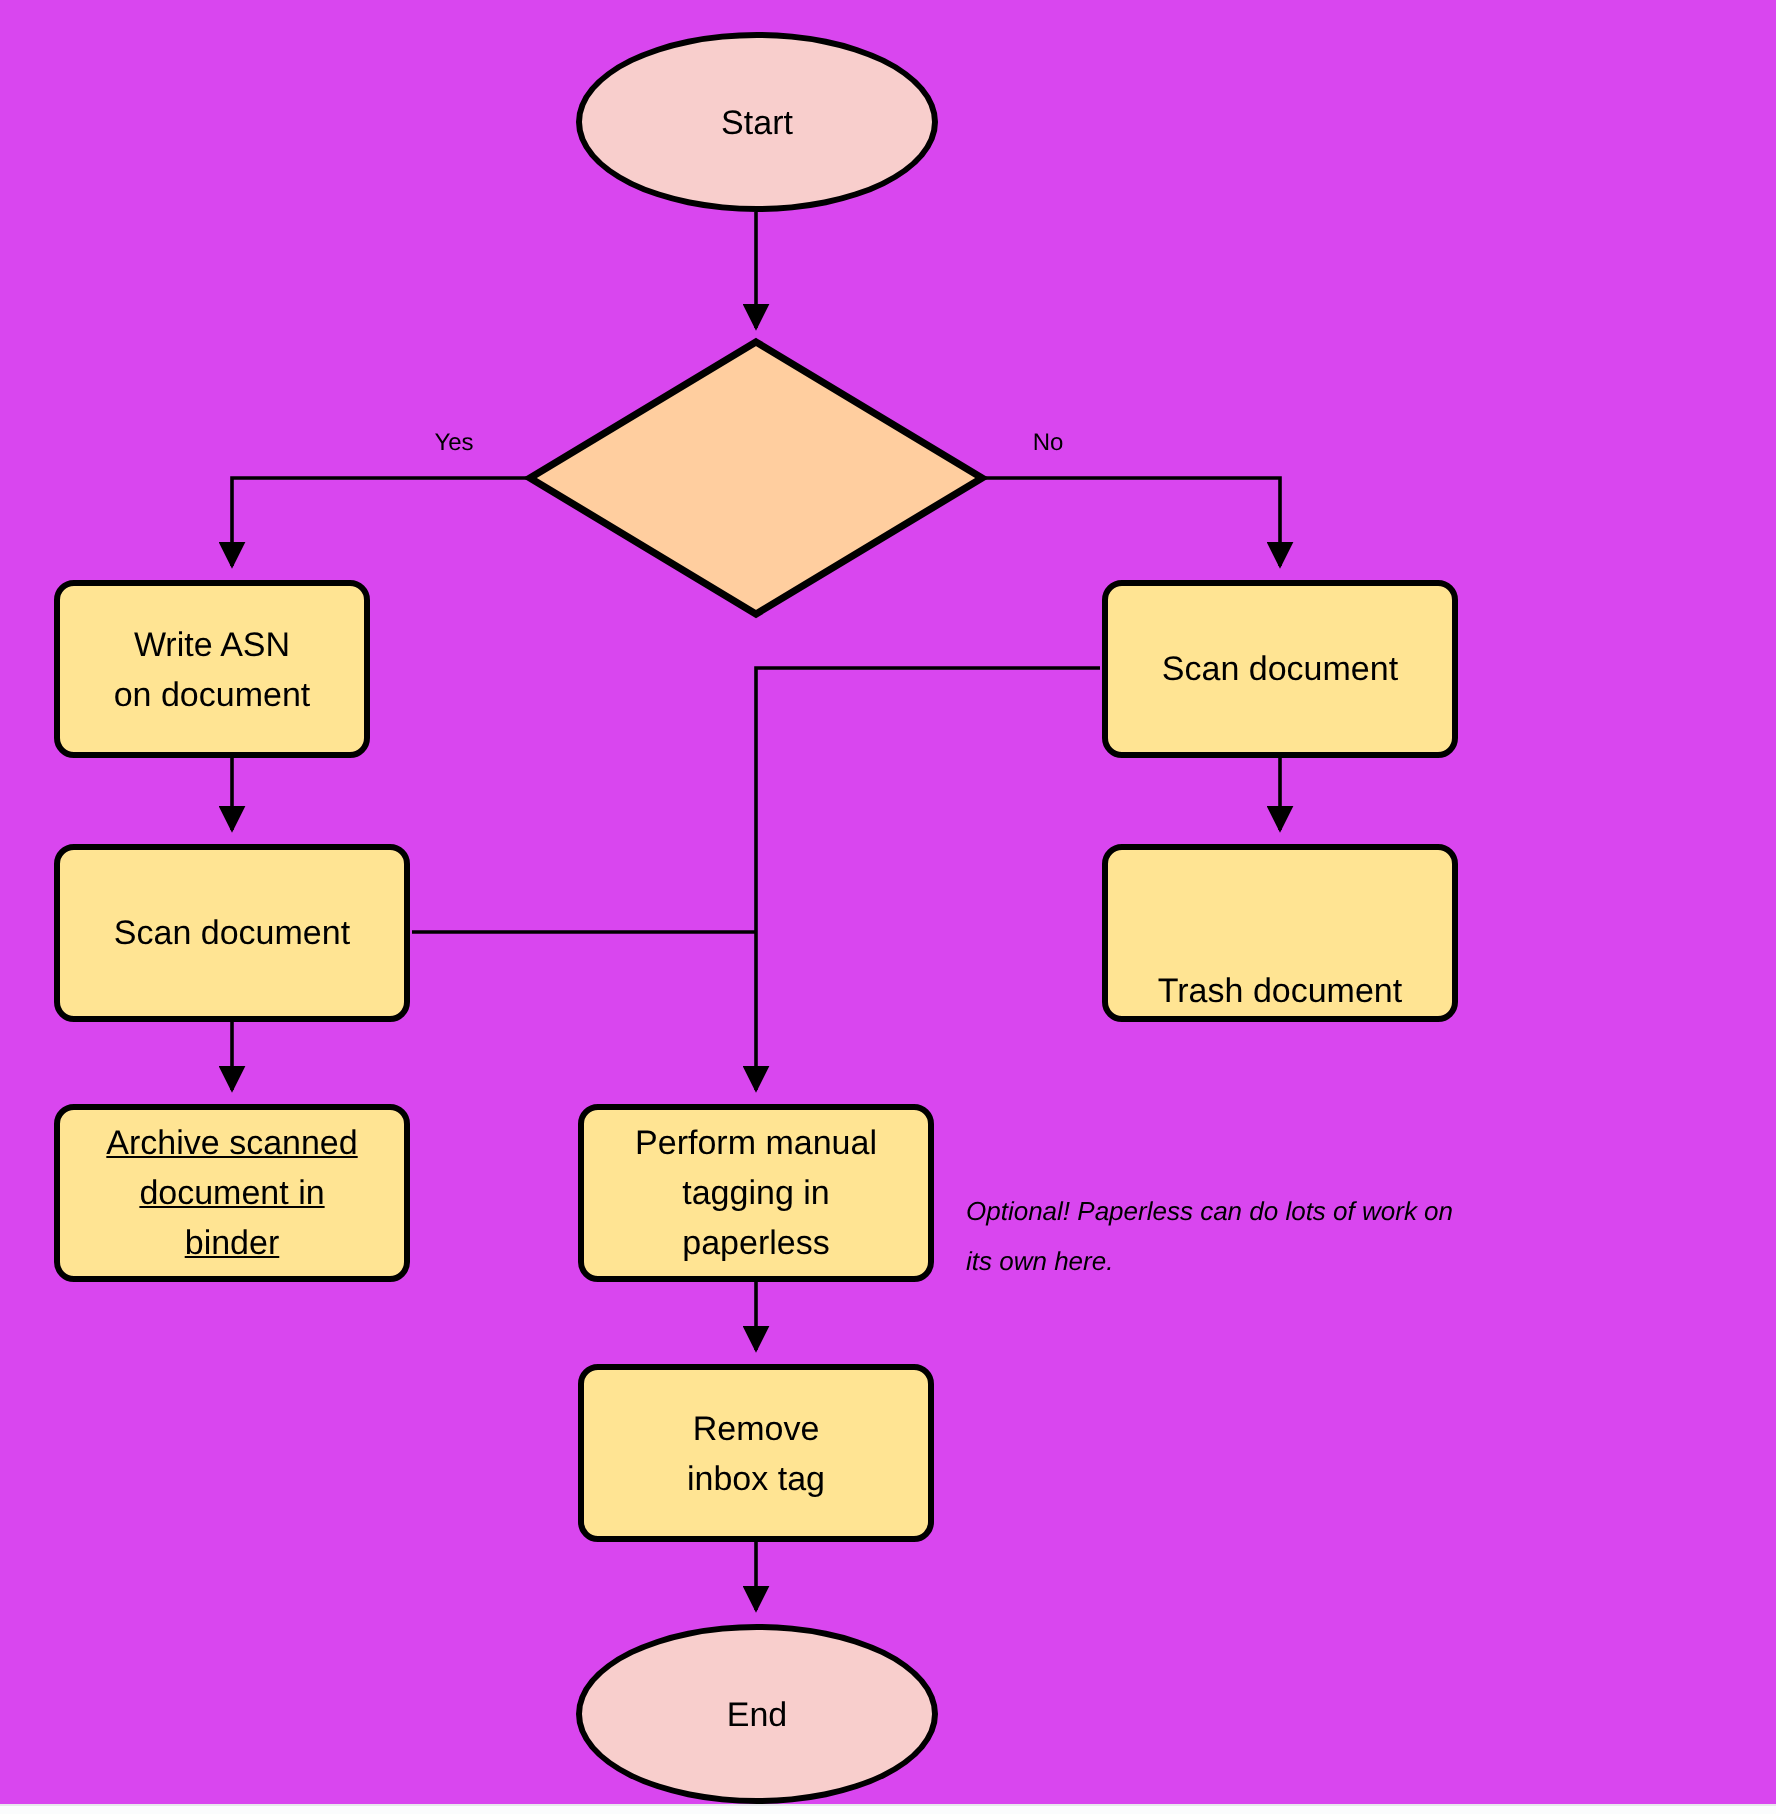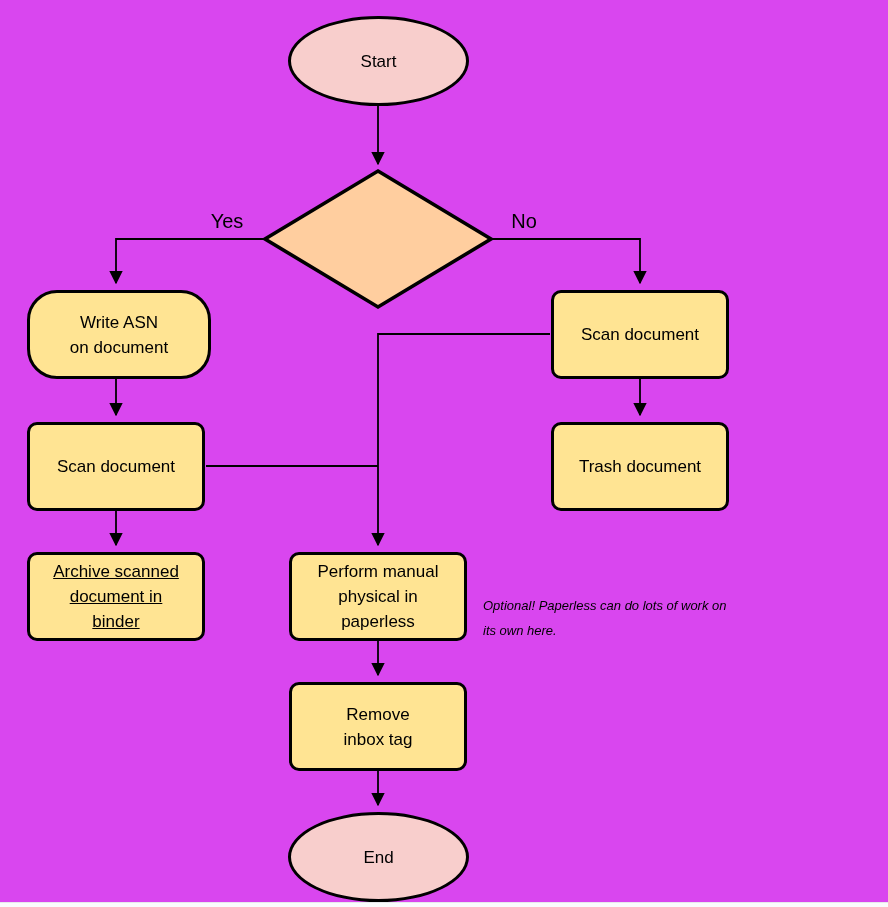--- a/index.html
+++ b/index.html
@@ -49,21 +49,21 @@
   .terminator {
     background: var(--terminator-fill, #f8cecc);
     border: 3px solid var(--stroke-color, #000);
     border-radius: 50%;
   }
   .decision-label {
     background: transparent;
   }
   .edge-label {
     position: absolute;
-    font-size: 20px;
+    font-size: 12px;
     line-height: 18px;
     text-align: center;
   }
   .annotation {
     position: absolute;
     font-style: italic;
     font-size: 13px;
     line-height: 25px;
     white-space: pre-line;
   }
@@ -112,43 +112,43 @@
   </svg>
 
   <div class="node terminator" style="left:288px; top:16px; width:181px; height:90px;">
     <span>Start</span>
   </div>
 
 
   <div class="edge-label" style="left:205px; top:212px; width:44px;"><span>Yes</span></div>
   <div class="edge-label" style="left:504px; top:212px; width:40px;"><span>No</span></div>
 
-  <div class="node process" style="left:27px; top:290px; width:184px; height:89px;border-radius:30px;">
+  <div class="node process" style="left:27px; top:290px; width:158px; height:89px;">
     <span>Write ASN
 on document</span>
   </div>
   <div class="node process" style="left:27px; top:422px; width:178px; height:89px;">
     <span>Scan document</span>
   </div>
   <div class="node process" style="left:27px; top:552px; width:178px; height:89px;text-decoration:underline;">
     <span>Archive scanned
 document in
 binder</span>
   </div>
 
   <div class="node process" style="left:551px; top:290px; width:178px; height:89px;">
     <span>Scan document</span>
   </div>
-  <div class="node process" style="left:551px; top:422px; width:178px; height:89px;">
+  <div class="node process" style="left:551px; top:422px; width:178px; height:89px;align-items:flex-end;">
     <span>Trash document</span>
   </div>
 
   <div class="node process" style="left:289px; top:552px; width:178px; height:89px;">
     <span>Perform manual
-physical in
+tagging in
 paperless</span>
   </div>
   <div class="node terminator" style="left:288px; top:812px; width:181px; height:90px;">
     <span>End</span>
   </div>
 
   <div class="node process" style="left:289px; top:682px; width:178px; height:89px;">
     <span>Remove
 inbox tag</span>
   </div>

